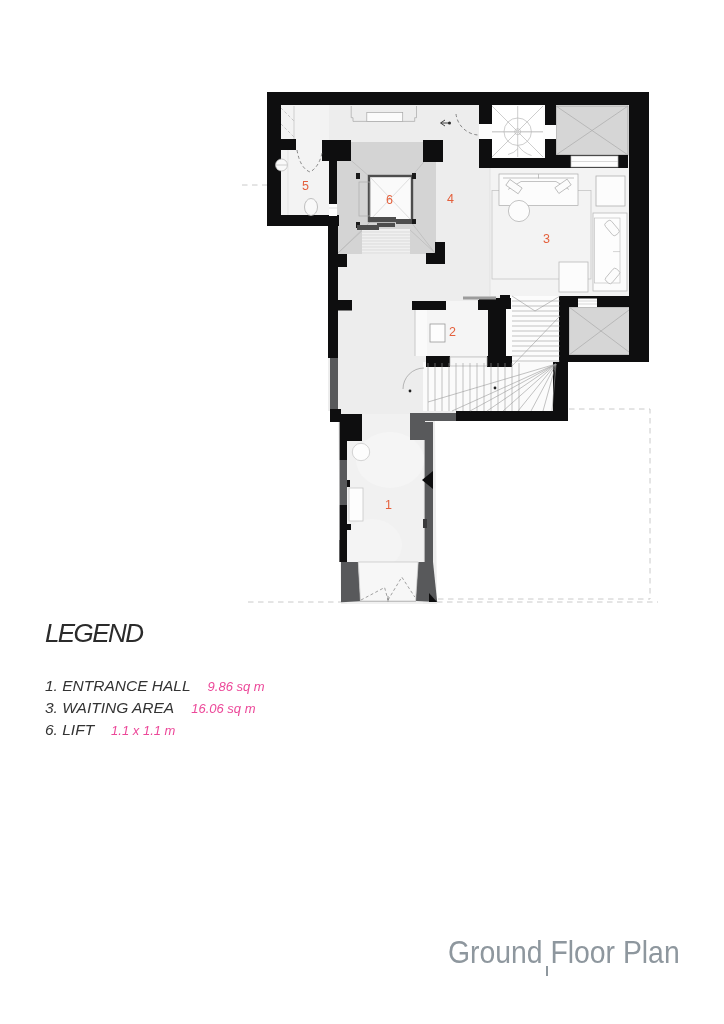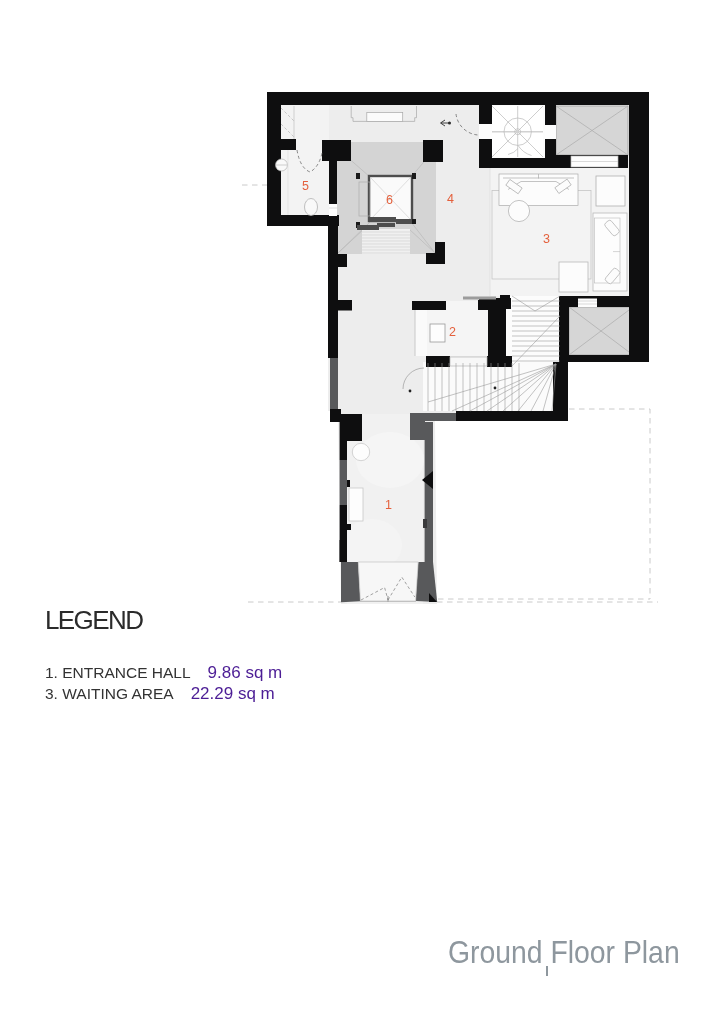--- a/index.html
+++ b/index.html
@@ -1,21 +1,21 @@
 <!DOCTYPE html>
 <html><head>
 <meta charset="utf-8">
 <style>
 html,body{margin:0;padding:0;background:#ffffff;}
 .page{position:relative;width:724px;height:1024px;background:#ffffff;overflow:hidden;font-family:"Liberation Sans",sans-serif;}
 svg{position:absolute;top:0;left:0;}
-.legend{position:absolute;left:45px;top:605px;color:#2e2e2e;}
+.legend{position:absolute;left:45px;top:618px;color:#2e2e2e;font-style:italic;}
 .legend h1{font-size:26px;font-weight:400;letter-spacing:-1.6px;margin:0 0 27px 0;color:#2b2b2b;}
 .legend .row{font-size:15.5px;line-height:20.8px;color:#333;white-space:nowrap;}
-.legend .val{font-size:17px;color:#4c1d95;margin-left:17px;margin-top:20px;}
+.legend .val{font-size:13px;color:#ec4899;margin-left:17px;margin-top:20px;}
 .title{position:absolute;left:448px;top:934px;font-size:31.5px;color:#8e979e;white-space:nowrap;transform:scaleX(0.9);transform-origin:0 0;}
 .tick{position:absolute;left:546px;top:966px;width:1.5px;height:10px;background:#8e979e;}
 </style>
 </head>
 <body>
 <div class="page">
 <svg width="724" height="1024" viewBox="0 0 724 1024">
 
 <path d="M267,92 L649,92 L649,362 L568,362 L568,421 L435,421 L437,604 L341,604 L338,411 L328,411 L328,226 L267,226 Z" fill="#ededed"></path>
 
@@ -353,19 +353,20 @@
 <text x="543" y="243">3</text>
 <text x="447" y="203">4</text>
 <text x="302" y="190">5</text>
 <text x="386" y="204">6</text>
 </g>
 </svg>
 
 <div class="legend">
 <h1>LEGEND</h1>
 <div class="row">1. ENTRANCE HALL<span class="val">9.86 sq m</span></div>
-<div class="row">3. WAITING AREA<span class="val">22.29 sq m</span></div>
+<div class="row">3. WAITING AREA<span class="val">16.06 sq m</span></div>
+<div class="row">6. LIFT<span class="val">1.1 x 1.1 m</span></div>
 </div>
 
 <div class="title">Ground Floor Plan</div>
 
 <div class="tick"></div>
 </div>
 
 </body></html>

